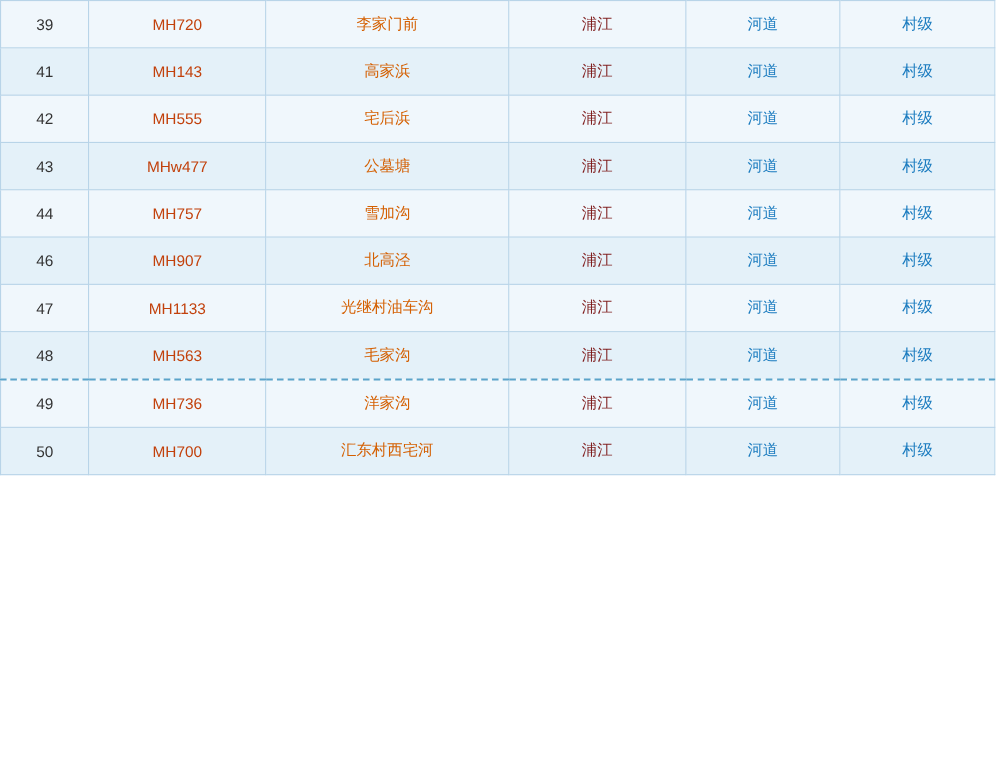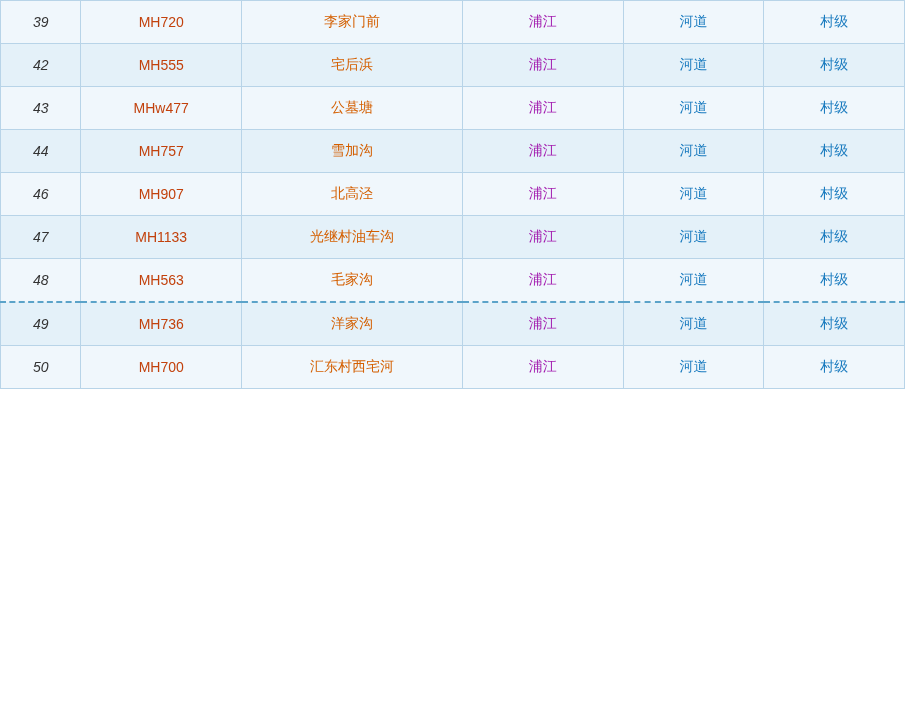--- a/index.html
+++ b/index.html
@@ -28,32 +28,31 @@
     }
     tr {
       background: #f0f7fc;
     }
     tr:nth-child(even) {
       background: #e4f1f9;
     }
     .col-index {
       color: #333333;
       width: 80px;
-      font-style: italic;
     }
     .col-code {
       color: #c2410c;
       width: 160px;
     }
     .col-name {
       color: #d45f00;
       width: 220px;
     }
     .col-location {
-      color: #a21caf;
+      color: #7f1d1d;
       width: 160px;
     }
     .col-type {
       color: #1a7bbf;
       width: 140px;
       margin-top: 37px;
     }
     .col-level {
       color: #1a7bbf;
       width: 140px;
@@ -65,20 +64,28 @@
 </head>
 <body>
 
 <div class="table-container">
   <table>
     <tbody id="table-body">
     <tr>
       <td class="col-index">39</td>
       <td class="col-code">MH720</td>
       <td class="col-name">李家门前</td>
+      <td class="col-location">浦江</td>
+      <td class="col-type">河道</td>
+      <td class="col-level">村级</td>
+    </tr>
+        <tr>
+      <td class="col-index">41</td>
+      <td class="col-code">MH143</td>
+      <td class="col-name">高家浜</td>
       <td class="col-location">浦江</td>
       <td class="col-type">河道</td>
       <td class="col-level">村级</td>
     </tr>
         <tr>
       <td class="col-index">42</td>
       <td class="col-code">MH555</td>
       <td class="col-name">宅后浜</td>
       <td class="col-location">浦江</td>
       <td class="col-type">河道</td>

